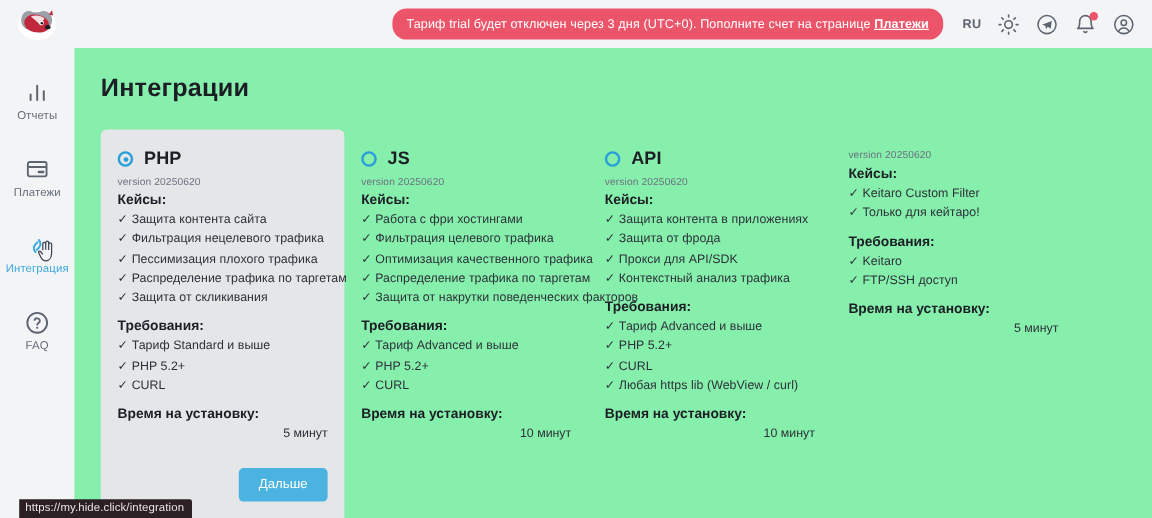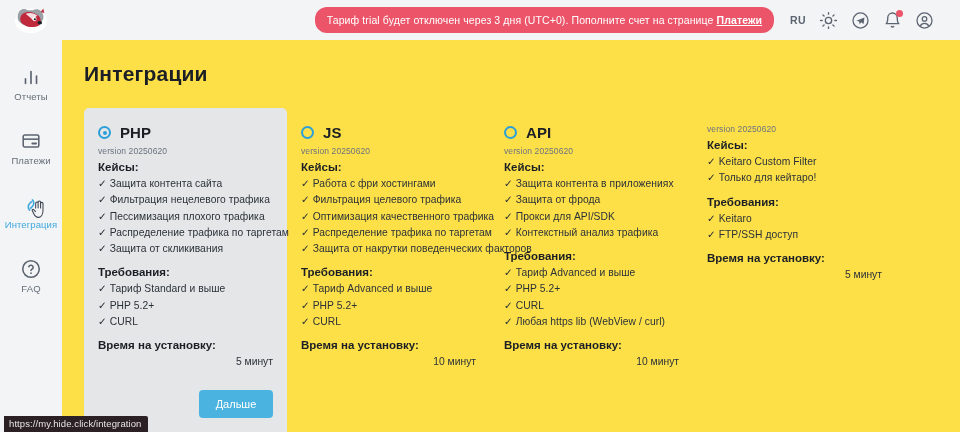--- a/index.html
+++ b/index.html
@@ -39,21 +39,21 @@
     white-space: nowrap;
     letter-spacing: .1px;
   }
   .alert-banner a {
     color: #ffffff; text-decoration: underline; font-weight: bold;
     margin-left: 3px;
   }
 
   .header-tools {
     display: flex; align-items: center; gap: 13px;
-    padding-left: 16px; padding-right: 26px; height: 40px;
+    padding-left: 16px; padding-right: 14px; height: 40px;
   }
   .lang-btn {
     font-size: 10.5px; color: #5c6470; font-weight: bold;
     letter-spacing: .4px; cursor: pointer;
   }
   .hicon { width: 19px; height: 19px; display:block; cursor: pointer; position: relative; }
   .bell-wrap { position: relative; width: 19px; height: 19px; }
   .bell-dot {
     position: absolute; right: -1px; top: -1px;
     width: 7px; height: 7px; border-radius: 50%;
@@ -81,21 +81,21 @@
 
   .cursor-hand {
     position: absolute; left: 31px; top: 14px;
     width: 15px; height: 19px; pointer-events: none;
   }
 
   
   .main {
     position: absolute; left: 62px; top: 40px;
     width: 898px; height: 392px;
-    background: #fde047;
+    background: #86efac;
     padding: 22px 16px 0 22px;
     overflow: hidden;
   }
   .page-title {
     font-size: 21px; font-weight: bold; color: #1b1f25;
     letter-spacing: .2px; margin-bottom: 22px;
   }
 
   .cards-row {
     display: flex; align-items: flex-start;
@@ -147,21 +147,21 @@
     width: 74px; height: 28px;
     background: #4bb3e0; color: #ffffff;
     border: none; border-radius: 4px;
     font-family: "Liberation Sans", sans-serif;
     font-size: 11px; cursor: pointer;
     margin-left: auto; margin-right: 0; display: block;
   }
 
   
   .statusbar {
-    position: absolute; left: 4px; bottom: 0;
+    position: absolute; left: 16px; bottom: 0;
     background: #2b2124; color: #e9e4e5;
     font-size: 9.5px; padding: 2px 6px 3px 5px;
     letter-spacing: .1px;
     border-top-right-radius: 2px;
   }
 </style>
 </head>
 <body>
 
 <div id="app">

